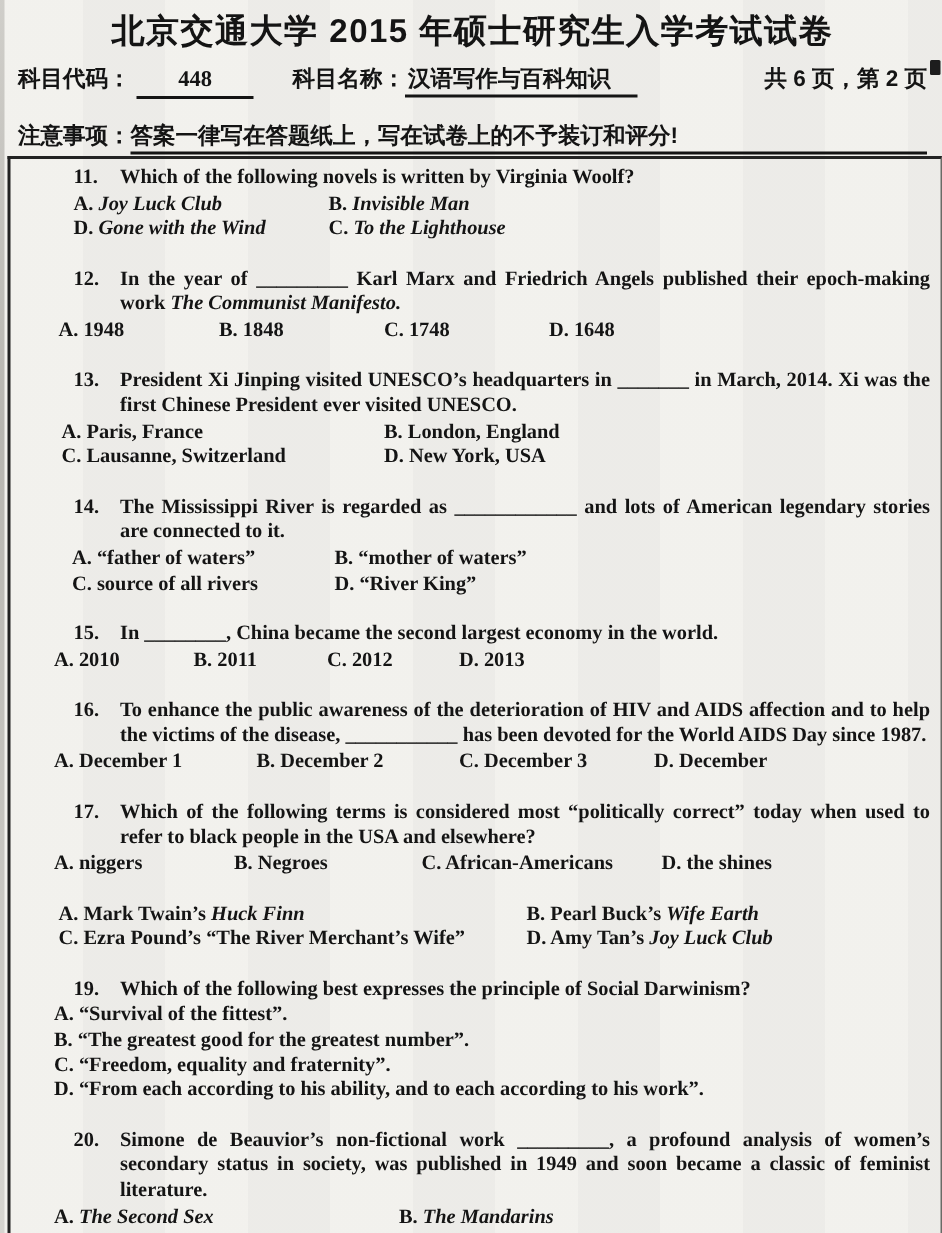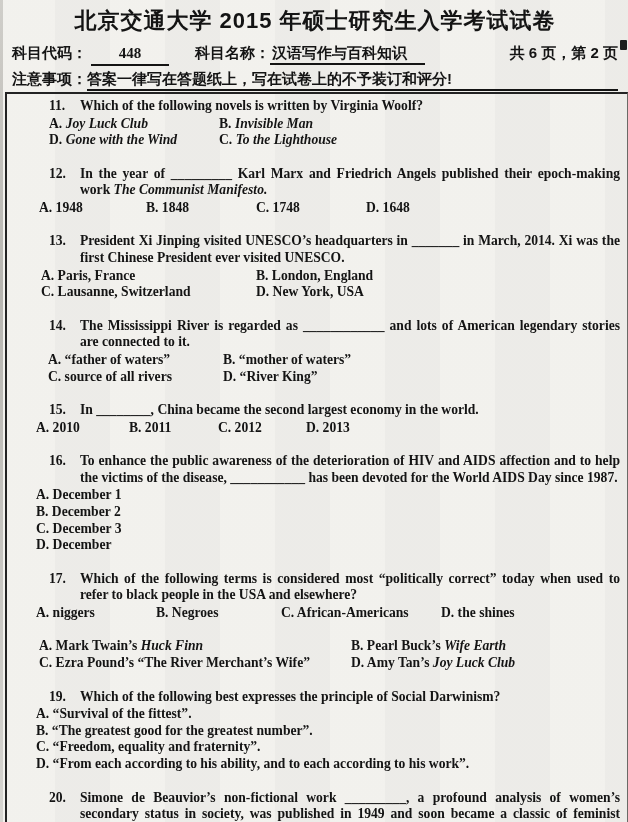--- a/index.html
+++ b/index.html
@@ -52,21 +52,21 @@
     margin: 0 4px;
   }
   .subject-label { margin-left: 22px; }
   .subject-blank {
     border-bottom: 2px solid #141414;
     padding: 0 18px 0 2px;
   }
   .page-info { margin-left: auto; }
   .notice-row {
     display: flex; align-items: baseline;
-    margin-top: 2px;
+    margin-top: 14px;
     font-family: "Liberation Sans", sans-serif;
     font-weight: bold;
     font-size: 15px; line-height: 21px;
     white-space: nowrap;
   }
   .notice-text { border-bottom: 2px solid #141414; }
   .notice-ext { flex: 1; border-bottom: 2px solid #141414; align-self: stretch; }
 
   
   .qbox {
@@ -174,21 +174,21 @@
           <span class="opt" style="min-width: 89px; display: inline-block;"><span>B. 2011</span></span>
           <span class="opt" style="min-width: 88px; display: inline-block;"><span>C. 2012</span></span>
           <span class="opt"><span>D. 2013</span></span>
         </div>
       </div>
       <div class="question">
         <div class="stem-row">
           <span class="qnum">16.</span>
           <div class="stem-text"><span>To enhance the public awareness of the deterioration of HIV and AIDS affection and to help the victims of the disease, ___________ has been devoted for the World AIDS Day since 1987.</span></div>
         </div>
-        <div class="opts row" style="padding-left: 24px; flex-direction: column;">
+        <div class="opts row" style="padding-left: 24px;">
           <span class="opt" style="min-width: 135px; display: inline-block;"><span>A. December 1</span></span>
           <span class="opt" style="min-width: 135px; display: inline-block;"><span>B. December 2</span></span>
           <span class="opt" style="min-width: 130px; display: inline-block;"><span>C. December 3</span></span>
           <span class="opt"><span>D. December</span></span>
         </div>
       </div>
       <div class="question">
         <div class="stem-row">
           <span class="qnum">17.</span>
           <div class="stem-text"><span>Which of the following terms is considered most “politically correct” today when used to refer to black people in the USA and elsewhere?</span></div>

